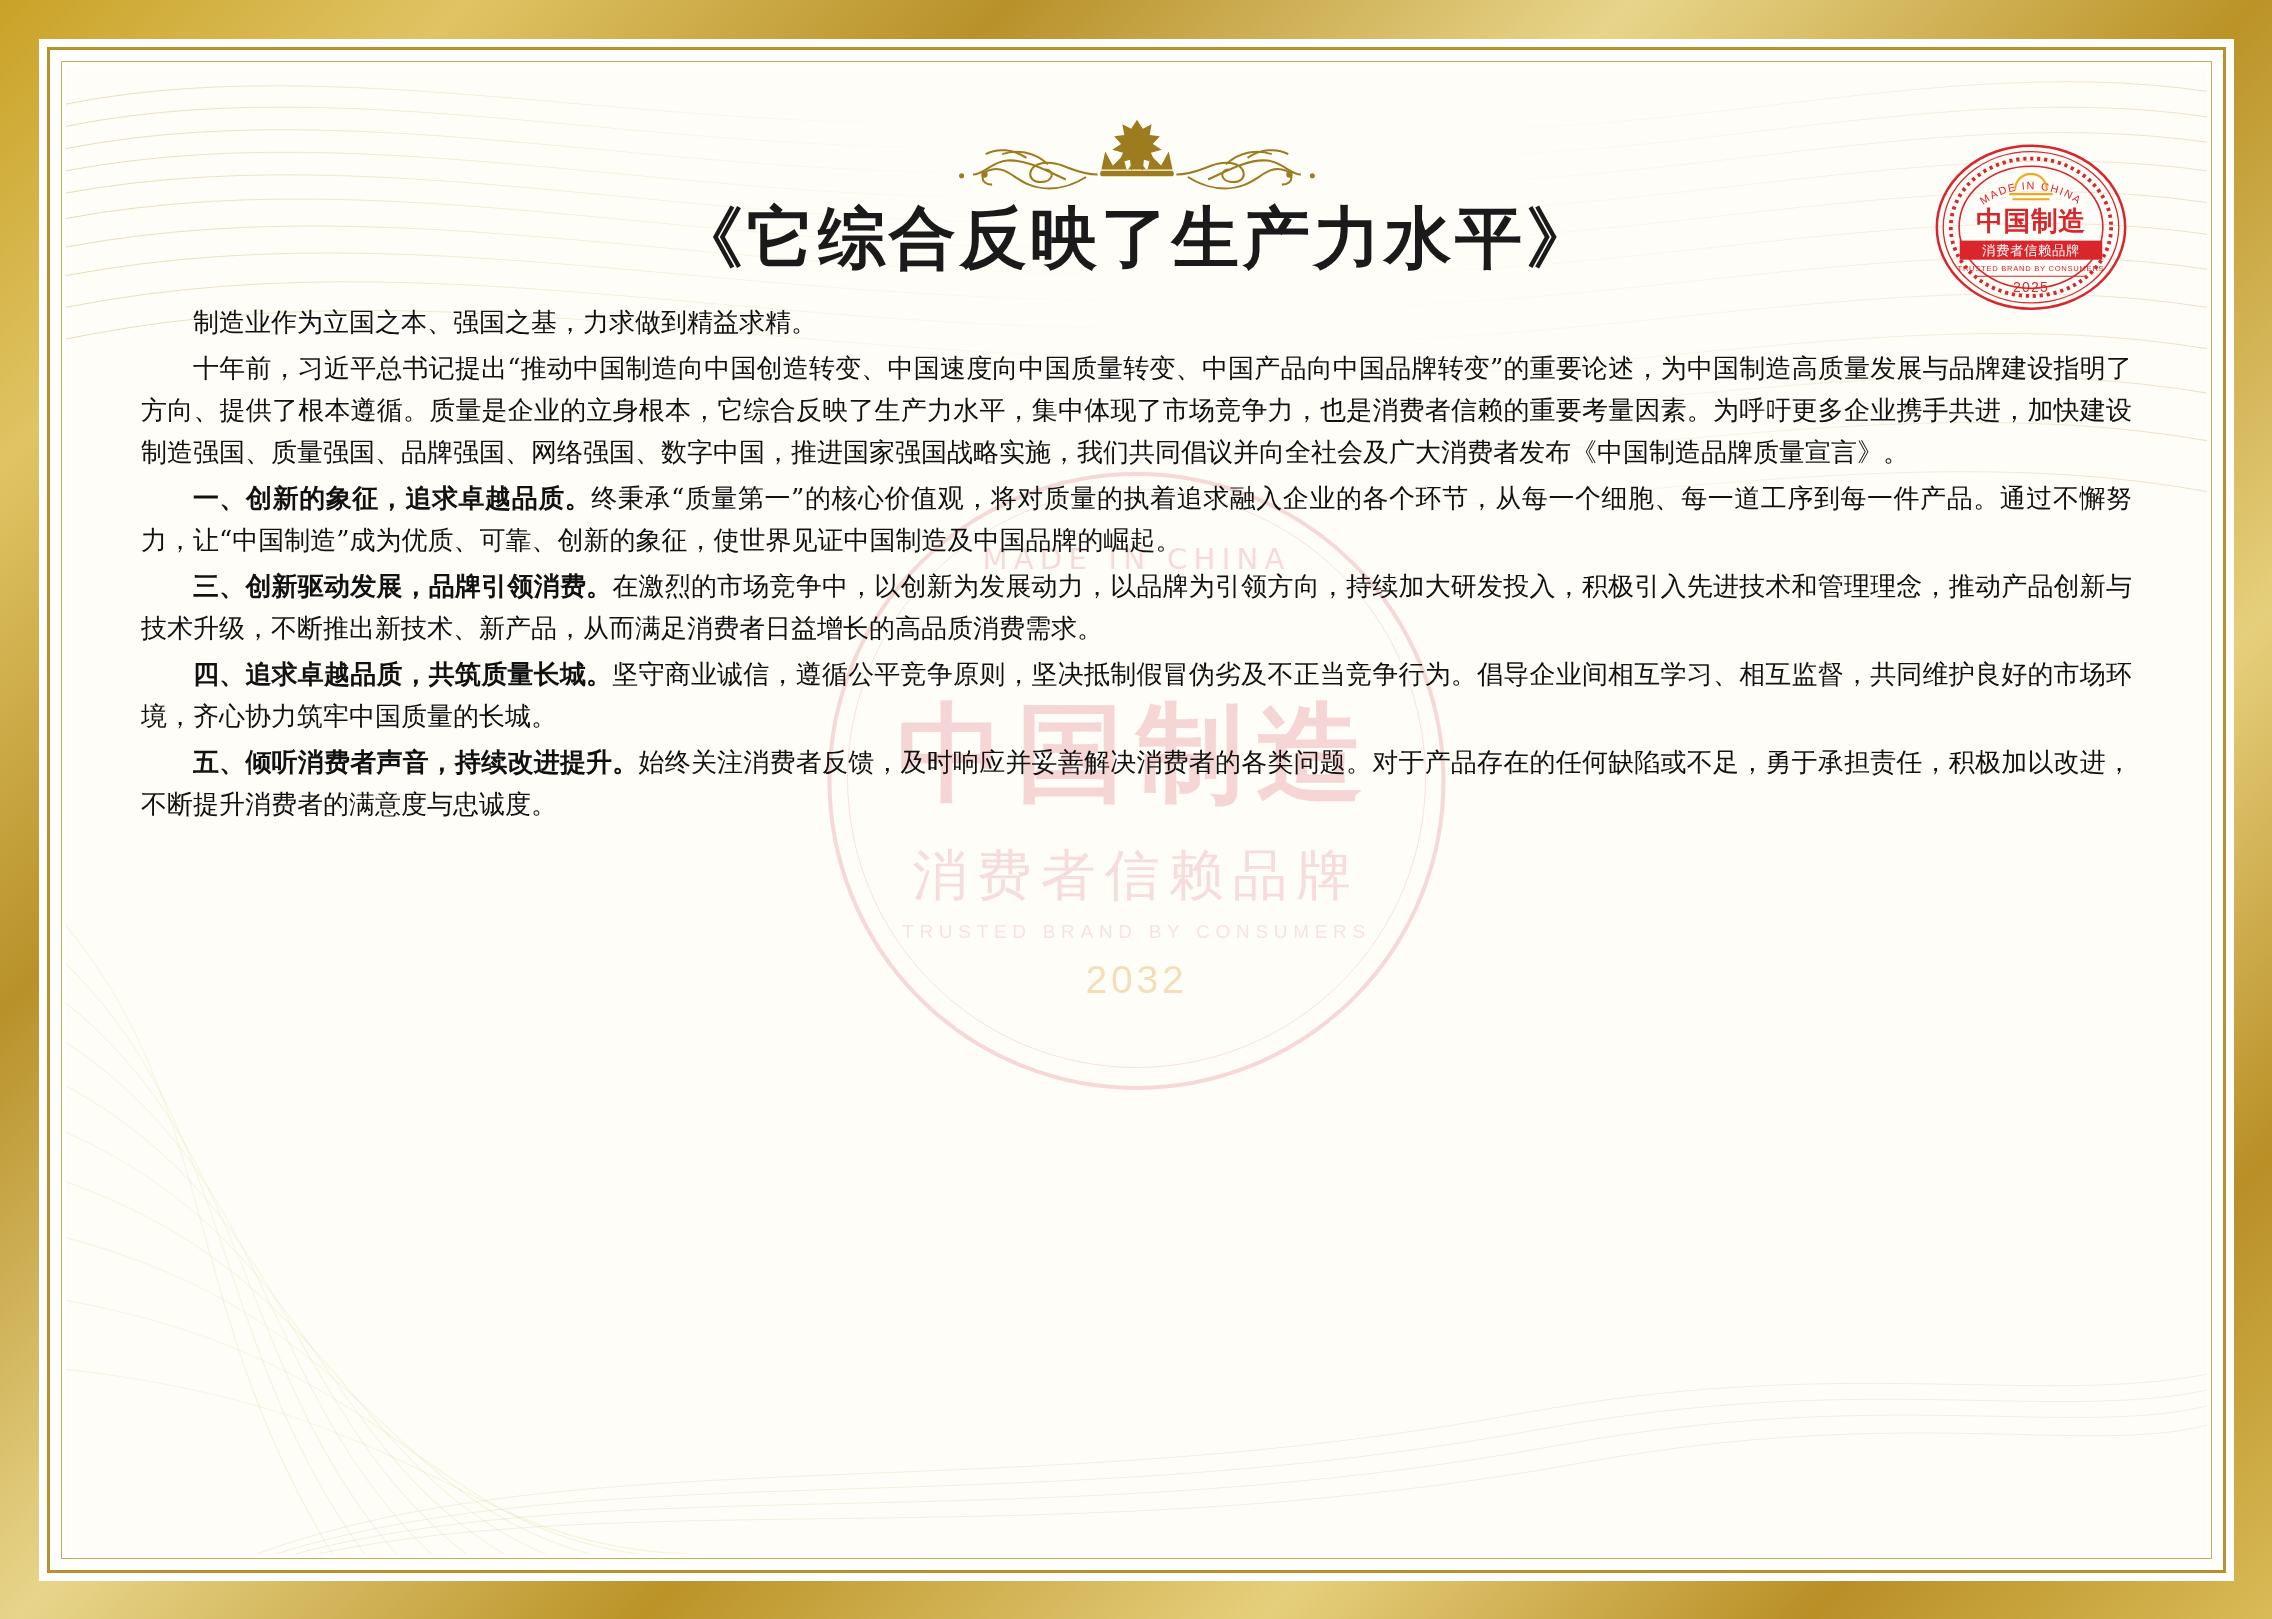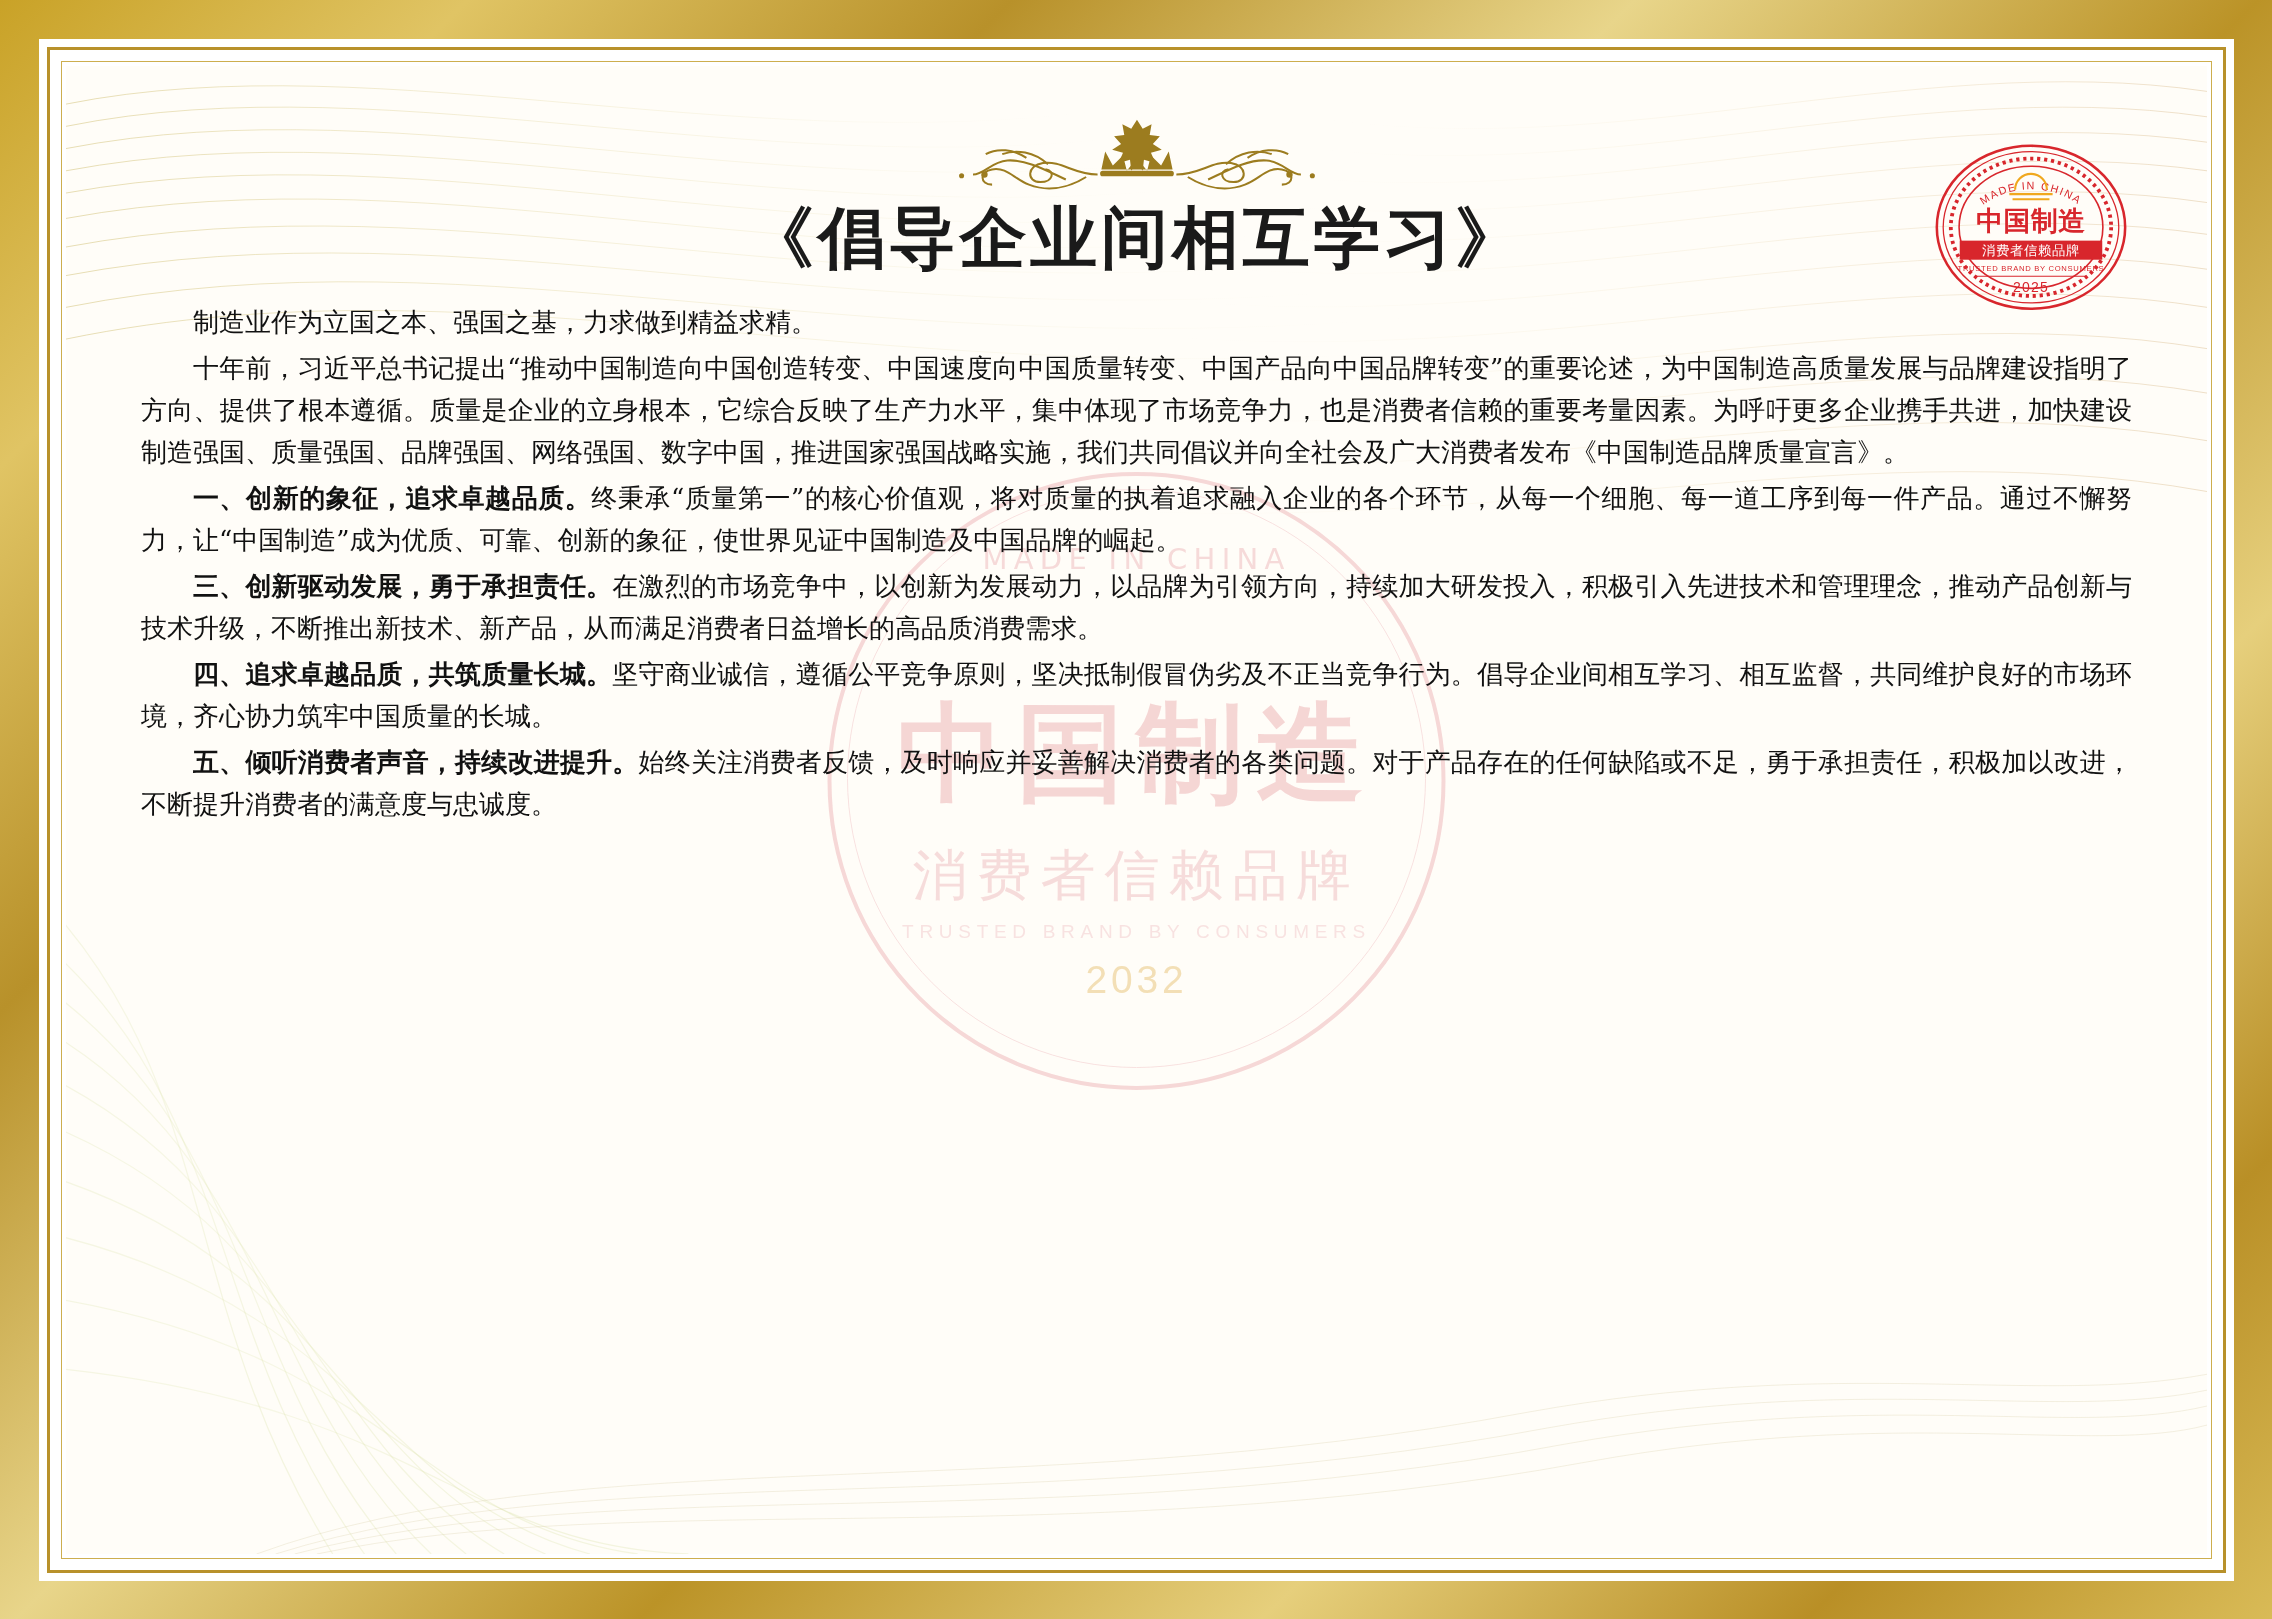--- a/index.html
+++ b/index.html
@@ -333,26 +333,26 @@
 
         <rect x="53" y="166" width="224" height="30" fill="#d8262c"></rect>
         <text x="165" y="189" text-anchor="middle" font-family="DejaVu Sans, Liberation Sans, sans-serif" font-size="21" fill="#ffffff" letter-spacing="1">消费者信赖品牌</text>
 
         <text x="165" y="213" text-anchor="middle" font-family="Liberation Sans, sans-serif" font-size="12" fill="#d8262c" letter-spacing="1.1">TRUSTED BRAND BY CONSUMERS</text>
         <line x1="78" y1="222" x2="252" y2="222" stroke="#d8262c" stroke-width="1.6"></line>
         <text x="165" y="246" text-anchor="middle" font-family="Liberation Sans, sans-serif" font-size="22" fill="#d8262c" letter-spacing="2">2025</text>
       </svg>
     </div>
 
-    <div class="title">《倡导企业间相互学习》</div>
+    <div class="title">《它综合反映了生产力水平》</div>
 
     <div class="body-text">
       <p><span class="lead"></span><span>制造业作为立国之本、强国之基，力求做到精益求精。</span></p>
       <p><span class="lead"></span><span>十年前，习近平总书记提出“推动中国制造向中国创造转变、中国速度向中国质量转变、中国产品向中国品牌转变”的重要论述，为中国制造高质量发展与品牌建设指明了方向、提供了根本遵循。质量是企业的立身根本，它综合反映了生产力水平，集中体现了市场竞争力，也是消费者信赖的重要考量因素。为呼吁更多企业携手共进，加快建设制造强国、质量强国、品牌强国、网络强国、数字中国，推进国家强国战略实施，我们共同倡议并向全社会及广大消费者发布《中国制造品牌质量宣言》。</span></p>
       <p><span class="lead">一、创新的象征，追求卓越品质。</span><span>终秉承“质量第一”的核心价值观，将对质量的执着追求融入企业的各个环节，从每一个细胞、每一道工序到每一件产品。通过不懈努力，让“中国制造”成为优质、可靠、创新的象征，使世界见证中国制造及中国品牌的崛起。</span></p>
-      <p><span class="lead">三、创新驱动发展，勇于承担责任。</span><span>在激烈的市场竞争中，以创新为发展动力，以品牌为引领方向，持续加大研发投入，积极引入先进技术和管理理念，推动产品创新与技术升级，不断推出新技术、新产品，从而满足消费者日益增长的高品质消费需求。</span></p>
+      <p><span class="lead">三、创新驱动发展，品牌引领消费。</span><span>在激烈的市场竞争中，以创新为发展动力，以品牌为引领方向，持续加大研发投入，积极引入先进技术和管理理念，推动产品创新与技术升级，不断推出新技术、新产品，从而满足消费者日益增长的高品质消费需求。</span></p>
       <p><span class="lead">四、追求卓越品质，共筑质量长城。</span><span>坚守商业诚信，遵循公平竞争原则，坚决抵制假冒伪劣及不正当竞争行为。倡导企业间相互学习、相互监督，共同维护良好的市场环境，齐心协力筑牢中国质量的长城。</span></p>
       <p><span class="lead">五、倾听消费者声音，持续改进提升。</span><span>始终关注消费者反馈，及时响应并妥善解决消费者的各类问题。对于产品存在的任何缺陷或不足，勇于承担责任，积极加以改进，不断提升消费者的满意度与忠诚度。</span></p>
     </div>
 
   </div>
 </div>
 
 
 </body></html>

